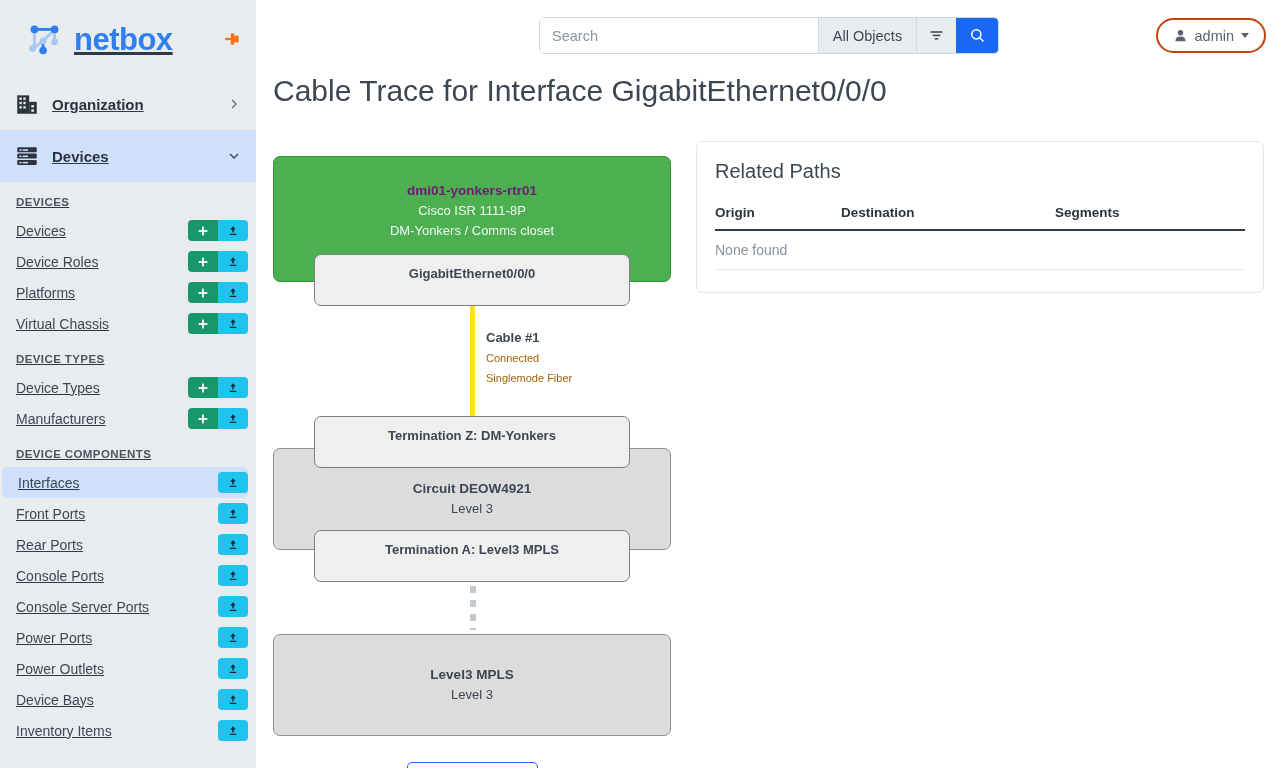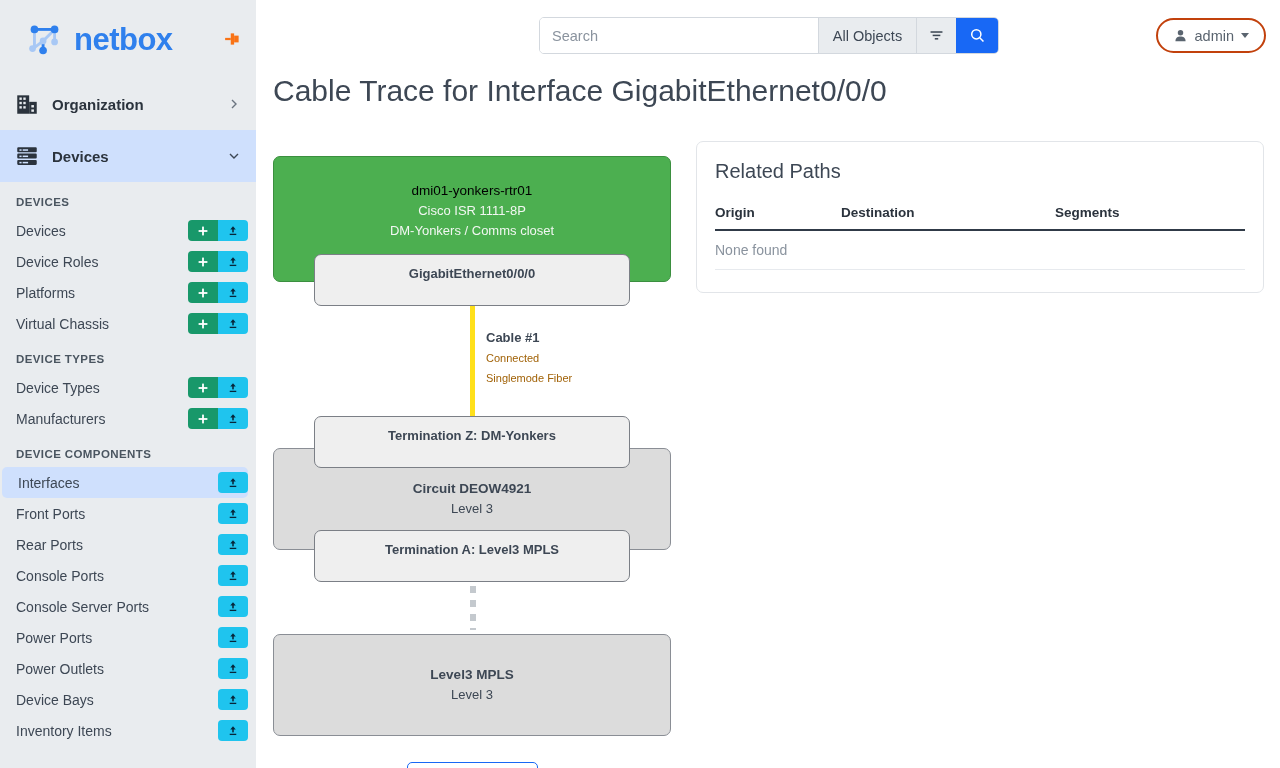--- a/index.html
+++ b/index.html
@@ -11,20 +11,21 @@
     font-family: "Liberation Sans", sans-serif;
     color: #303a47;
   }
 
   
   #sidebar {
     position: absolute; left: 0; top: 0;
     width: 256px; height: 768px;
     background: #e9ecef;
     overflow: hidden;
+    text-decoration: underline;
   }
   .brand-row {
     height: 78px;
     display: flex; align-items: center;
     padding: 0 14px 0 22px;
   }
   .logo-wrap { display: flex; align-items: center; gap: 6px; flex: 1; }
   .logo-mark { width: 46px; height: 46px; display: block; }
   .logo-word { font-size: 31px; font-weight: 700; color: #2f80ed; letter-spacing: -0.5px; line-height: 1; }
   .pin-icon { width: 18px; height: 18px; flex: none; }
@@ -119,21 +120,21 @@
   }
 
   
   #trace { position: absolute; left: 17px; top: 86px; width: 398px; }
   .node {
     position: relative; width: 398px;
     border: 1px solid #7b7f86; border-radius: 7px;
     text-align: center;
   }
   .node-device { background: #4caf50; border-color: #3b8f3f; padding: 24px 10px 40px; }
-  .node-device .n1 { color: #000000; font-size: 13.5px; font-weight: 400; line-height: 20px; }
+  .node-device .n1 { color: #701a75; font-size: 13.5px; font-weight: 700; line-height: 20px; }
   .node-device .n2, .node-device .n3 { color: #f2f7f2; font-size: 13px; line-height: 20px; }
   .node-gray { background: #dcdcdc; border-color: #8a8e95; }
   .term {
     width: 316px; margin: 0 auto;
     background: #efefef; border: 1px solid #7b7f86; border-radius: 7px;
     font-size: 13px; font-weight: 700; color: #3d4754;
     height: 52px; line-height: 38px; text-align: center;
     position: relative; z-index: 3;
   }
   .cable-zone { position: relative; height: 110px; }

